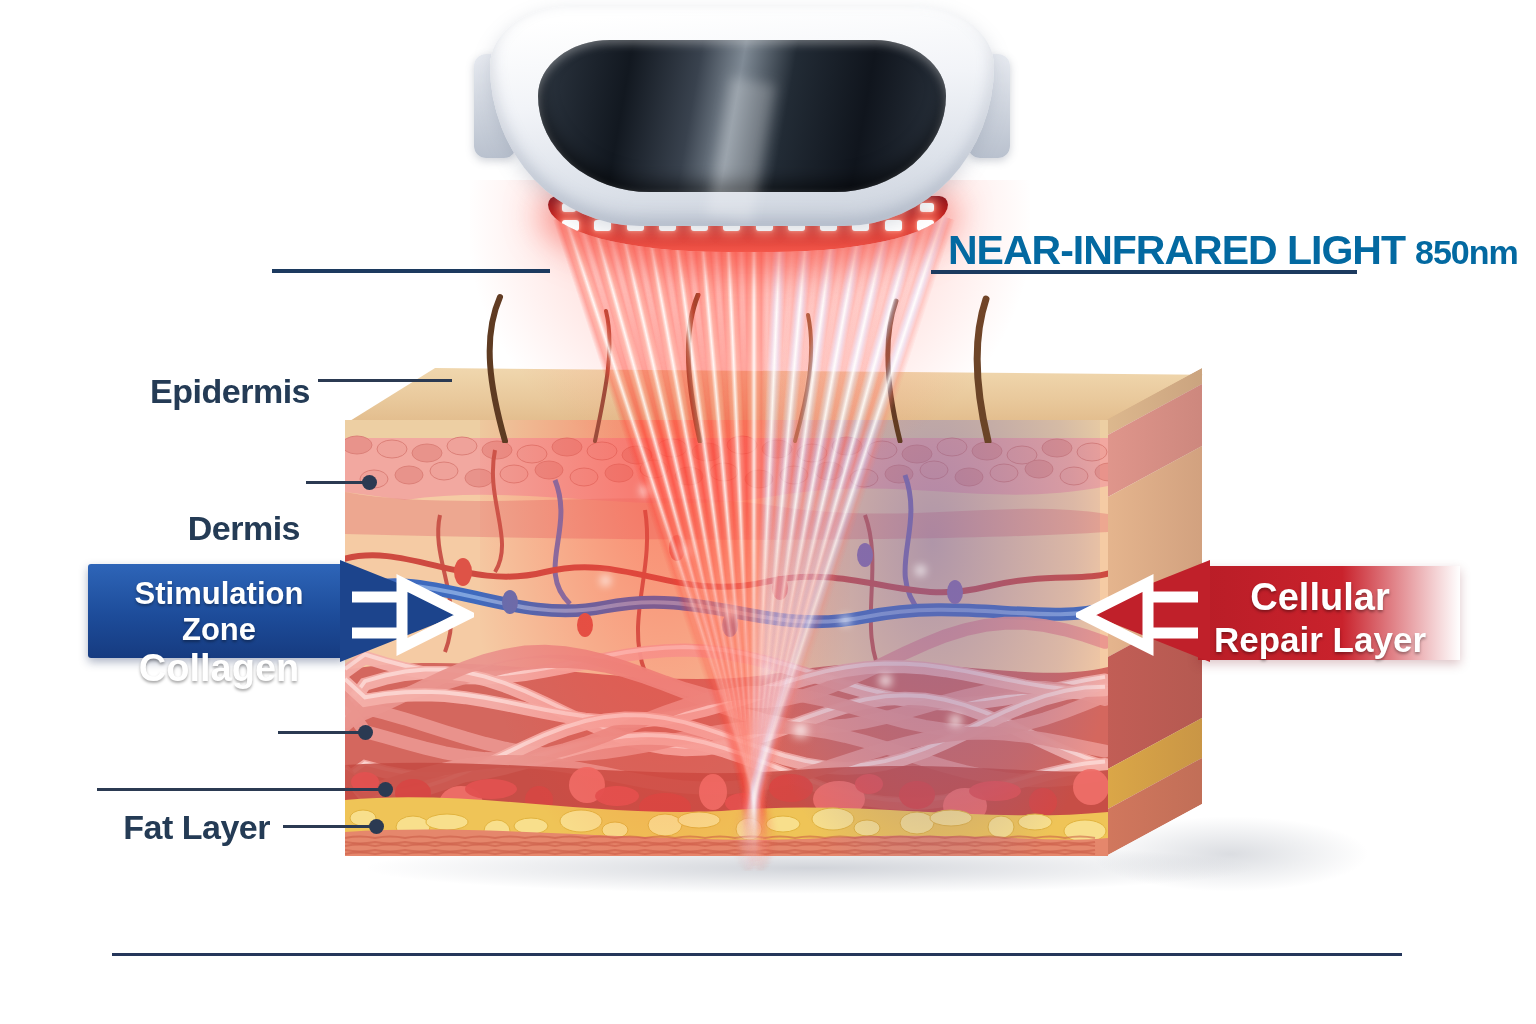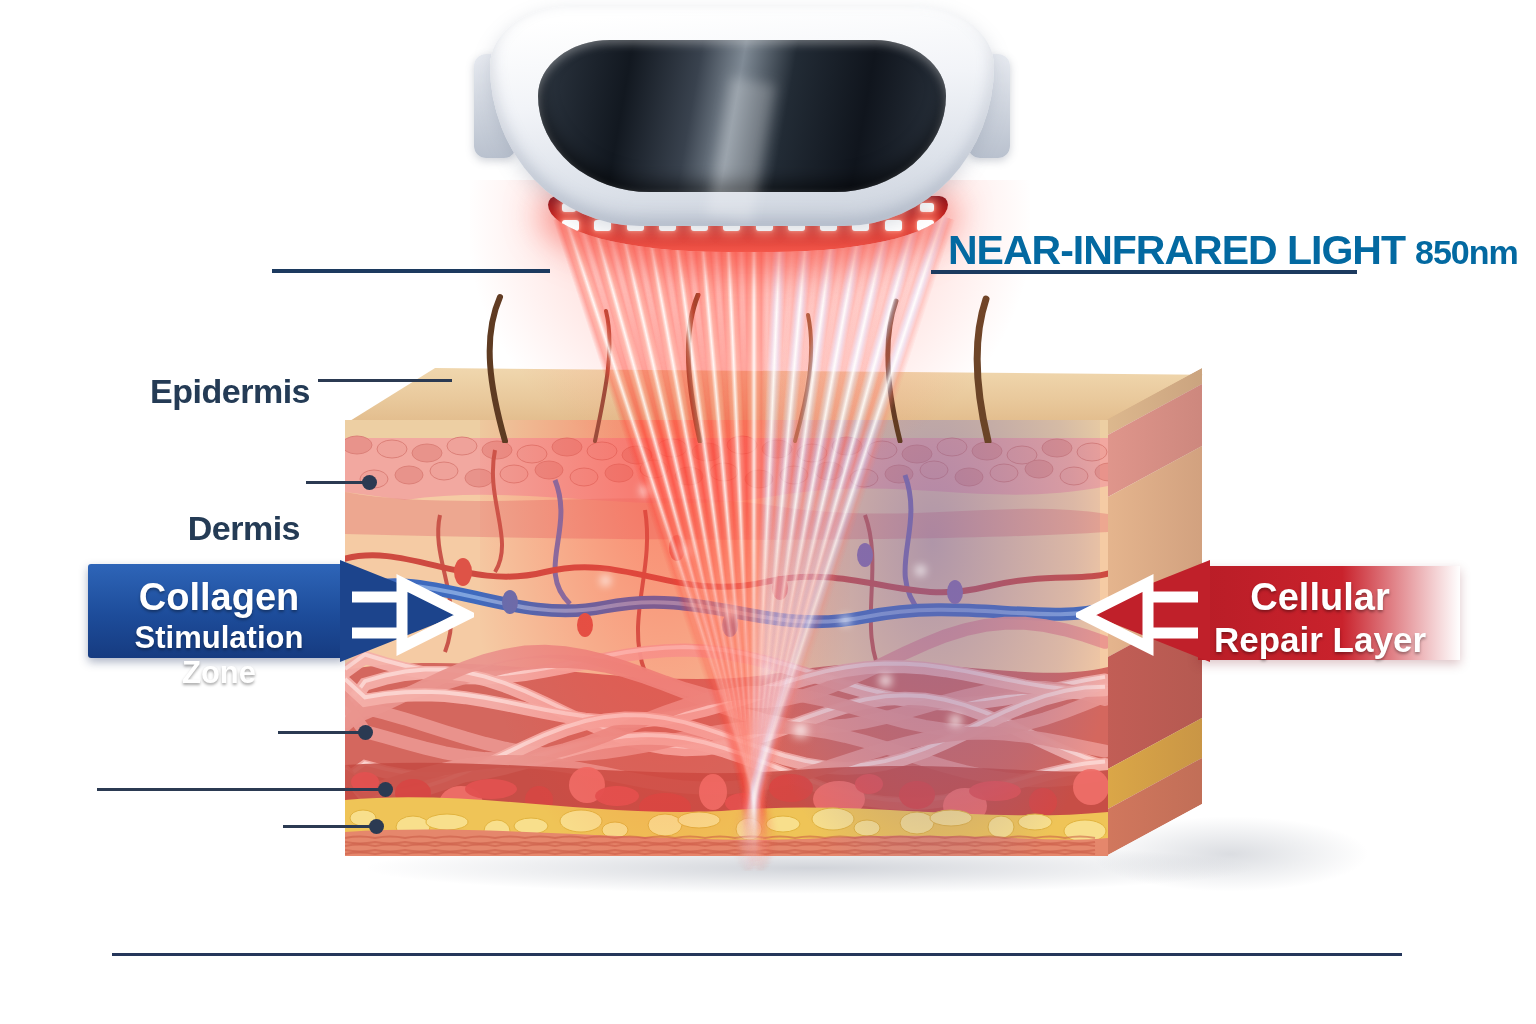--- a/index.html
+++ b/index.html
@@ -357,28 +357,29 @@
   <div class="abs callout" style="left:164px;top:464px;width:136px;margin-top:45px;">Dermis</div>
   <div class="abs leader" style="left:306px;top:481px;width:62px;"></div>
   <div class="abs leader-dot" style="left:362px;top:475px;"></div>
 
   <div class="abs leader" style="left:278px;top:731px;width:84px;"></div>
   <div class="abs leader-dot" style="left:358px;top:725px;"></div>
 
   <div class="abs leader" style="left:97px;top:788px;width:288px;"></div>
   <div class="abs leader-dot" style="left:378px;top:782px;"></div>
 
+  <div class="abs callout" style="left:95px;top:808px;width:175px;">Fat Layer</div>
   <div class="abs leader" style="left:283px;top:825px;width:92px;"></div>
   <div class="abs leader-dot" style="left:369px;top:819px;"></div>
 
   <div class="abs" id="collagen-banner"></div>
   <div class="abs" id="collagen-tri"></div>
   <div class="abs banner-text" style="left:96px;top:576px;width:246px;">
+    <div style="font-size:31px;">Stimulation Zone</div>
     <div style="font-size:38px;">Collagen</div>
-    <div style="font-size:31px;">Stimulation Zone</div>
   </div>
   <svg class="abs zone-arrow" style="left:348px;top:574px;" width="126" height="82" viewBox="0 0 126 82">
     <path d="M4 23 H58 M4 59 H58 M54 9 L118 41 L54 73 Z" stroke="#fff" stroke-width="11" fill="none"></path>
   </svg>
 
   <div class="abs" id="cellular-banner"></div>
   <div class="abs" id="cellular-tri"></div>
   <div class="abs banner-text" style="left:1205px;top:576px;width:230px;">
     <div style="font-size:38px;">Cellular</div>
     <div style="font-size:35px;">Repair Layer</div>

